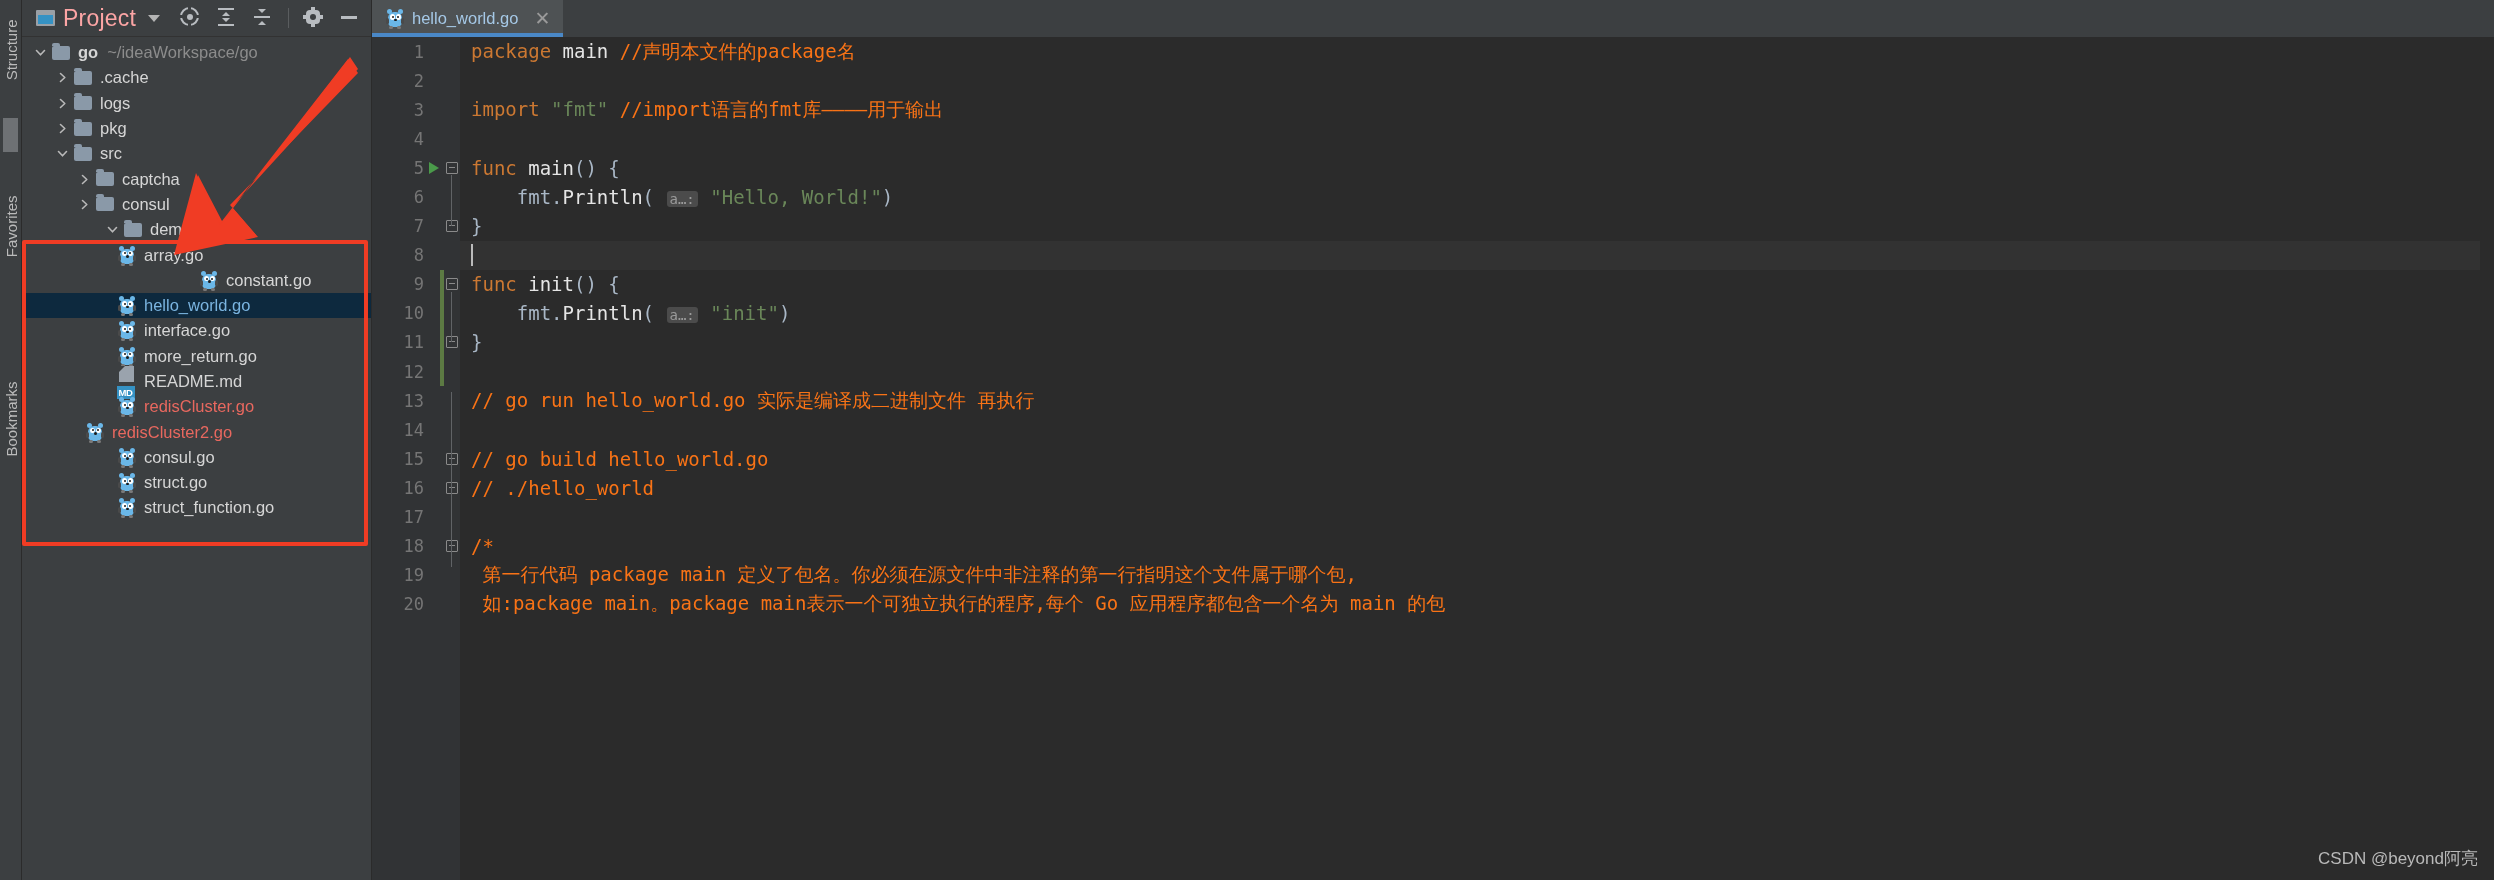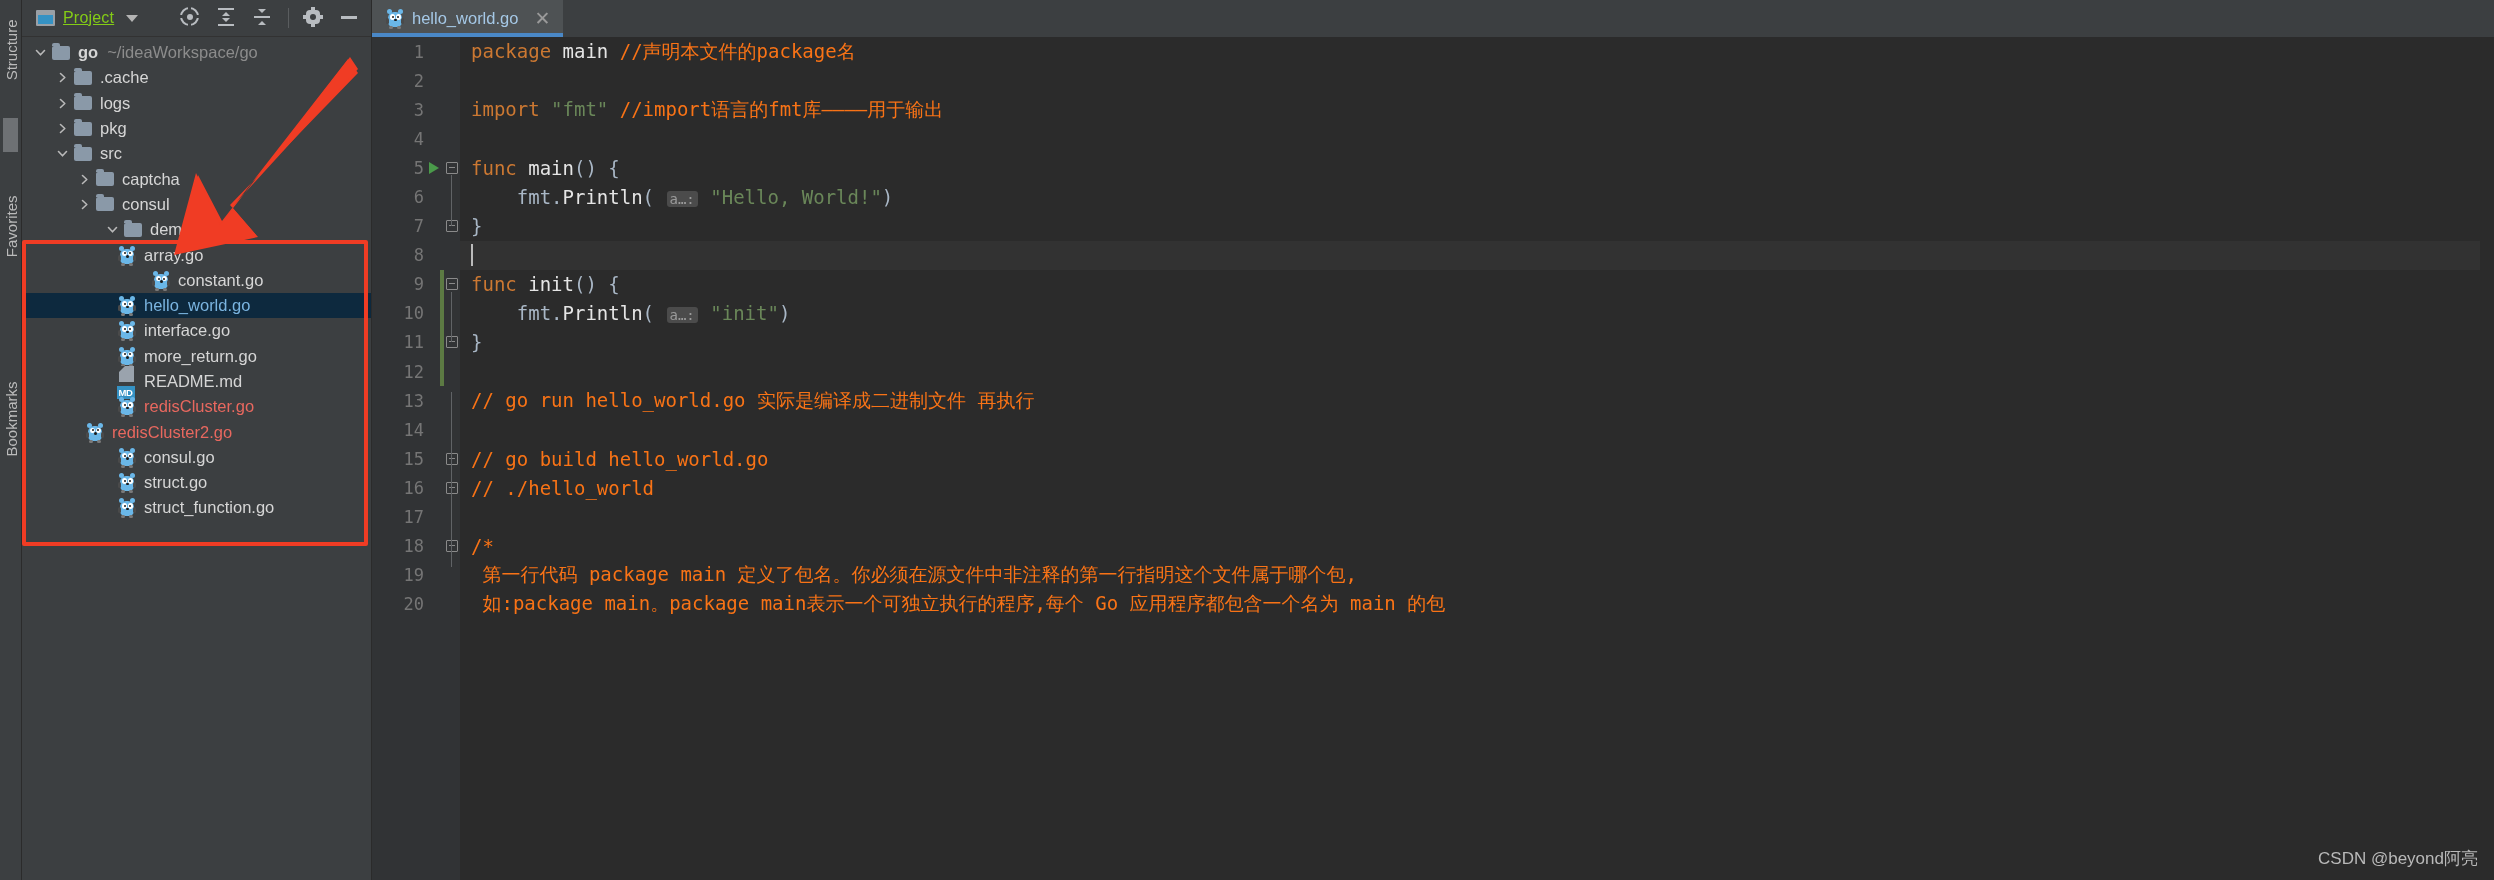--- a/index.html
+++ b/index.html
@@ -53,21 +53,21 @@
   }
   .panel-title-wrap { display: flex; align-items: center; gap: 8px; }
   .proj-icon {
     width: 19px; height: 16px; border: 2px solid #9aa0a6;
     background: #3592c4; border-radius: 1px; position: relative;
   }
   .proj-icon::before {
     content: ""; position: absolute; left: 0; top: -0px; right: 0; height: 3px;
     background: #9aa0a6;
   }
-  .panel-title { font-size: 16px; color: #84cc16; letter-spacing: .2px; text-decoration: underline; }
+  .panel-title { font-size: 23px; color: #fca5a5; letter-spacing: .2px; }
   .caret-down {
     width: 0; height: 0; border-left: 6px solid transparent;
     border-right: 6px solid transparent; border-top: 7px solid #b4b4b4;
     margin-left: 4px;
   }
   .hdr-actions { margin-left: auto; display: flex; align-items: center; gap: 14px; padding-right: 4px; }
   .hdr-btn { width: 22px; height: 22px; position: relative; cursor: pointer; }
   .sep-v { width: 1px; height: 20px; background: #5a5d5f; }
 
   
@@ -391,21 +391,21 @@
               <span class="pup-r"></span>
               <span class="nose"></span>
               <span class="arm-l"></span>
               <span class="arm-r"></span>
               <span class="ft-l"></span>
               <span class="ft-r"></span>
             </span>
           </span>
           <span class="tlabel">array.go</span>
         </div>
-        <div class="trow" style="padding-left: 108px;">
+        <div class="trow" style="padding-left: 108px; margin-left: 48px;">
           <span class="twist"></span>
           <span class="ficon">
             <span class="gopher">
               <span class="ear-l"></span>
               <span class="ear-r"></span>
               <span class="body"></span>
               <span class="eye-l"></span>
               <span class="eye-r"></span>
               <span class="pup-l"></span>
               <span class="pup-r"></span>

